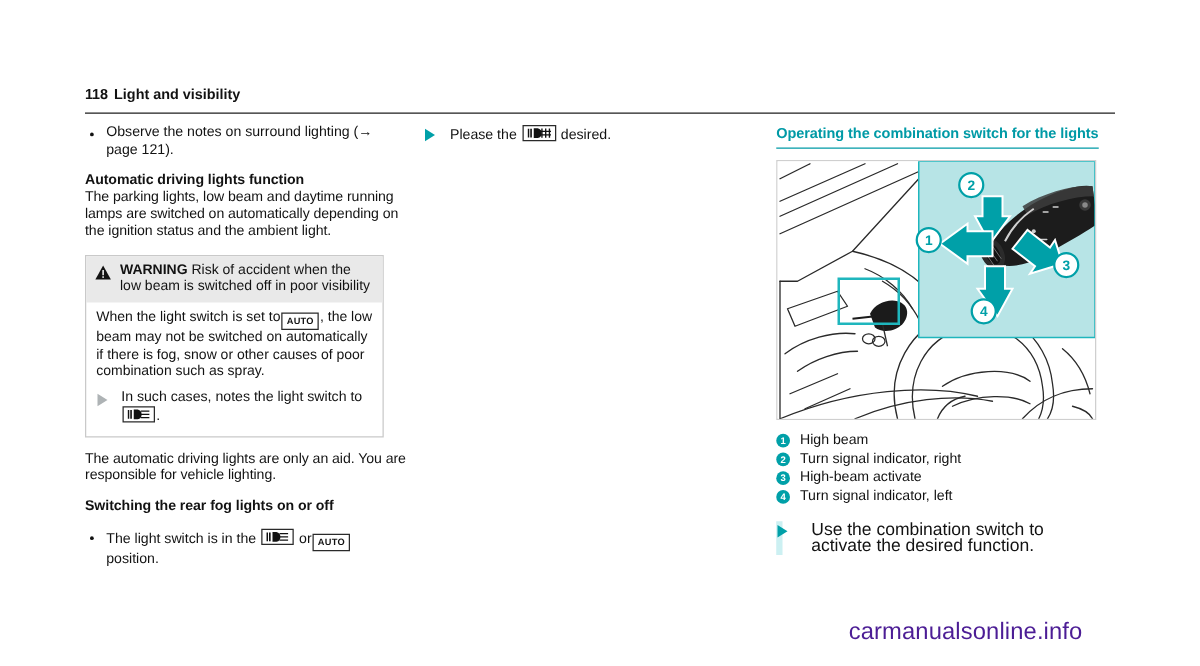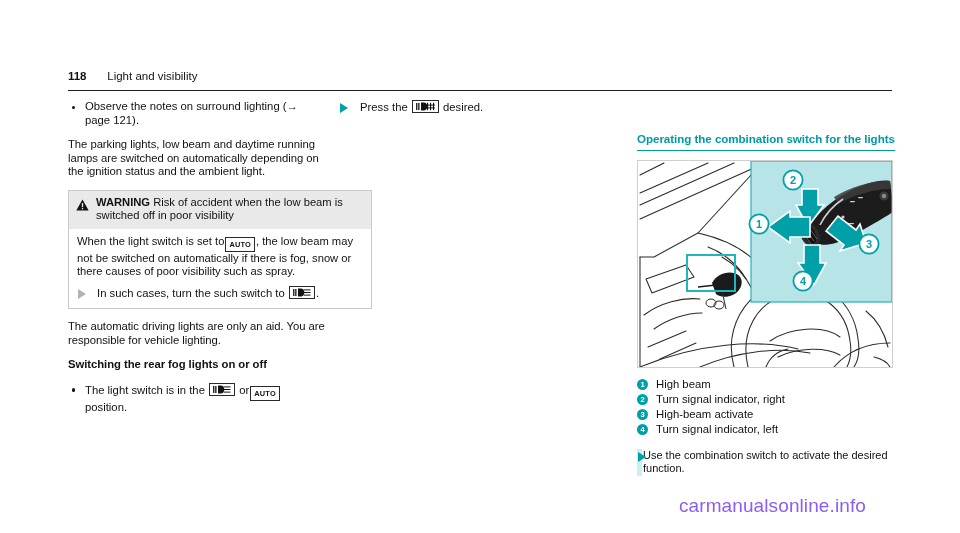--- a/index.html
+++ b/index.html
@@ -19,40 +19,40 @@
   
   #page-header {
     position: absolute;
     left: 68px;
     top: 70px;
     width: 824px;
     height: 20px;
     border-bottom: 1.4px solid #1f1f1f;
     display: flex;
     align-items: flex-start;
-    gap: 21px;
+    gap: 5px;
     font-size: 11.5px;
   }
   #page-header .pg-num {
     font-weight: bold;
     letter-spacing: -0.1px;
   }
   #page-header .pg-title {
-    font-weight: normal;
+    font-weight: bold;
     text-align: center;
   }
 
   
   .col {
     position: absolute;
     top: 100px;
   }
   #col-left  { left: 68px;  width: 258px; }
   #col-mid   { left: 339px; width: 258px; }
-  #col-right { left: 637px; width: 258px; margin-top: 32px; }
+  #col-right { left: 621px; width: 258px; }
 
   p, h3, ul { margin: 0; }
 
   .body-text {
     font-size: 11.3px;
     line-height: 13.6px;
     letter-spacing: -0.05px;
   }
   .sec-head {
     font-size: 11.3px;
@@ -119,21 +119,21 @@
     letter-spacing: 0.2px;
     padding: 2.5px 3px 2.5px 3px;
     text-align: right;
   }
   .keybox svg { display: block; }
 
   
   #warning-box {
     border: 1px solid #c9c9c9;
     background: #ffffff;
-    width: 304px;
+    width: 239px;
     box-sizing: border-box;
   }
   #warning-head {
     background: #e9e9e9;
     display: flex;
     align-items: flex-start;
     padding: 5px 8px 6px 7px;
     gap: 7px;
   }
   #warning-head .warn-tri { flex: 0 0 auto; margin-top: 1px; }
@@ -192,22 +192,22 @@
     color: #ffffff;
     font-size: 7.6px;
     font-weight: bold;
     line-height: 11px;
     text-align: center;
     margin-top: 2px;
   }
   #final-step {
     margin-top: 12px;
     position: relative;
-    padding-left: 6px;
-    font-size: 11px;
+    padding-left: 28px;
+    font-size: 14px;
     line-height: 13.6px;
   }
   #final-step .bar {
     position: absolute;
     left: 0;
     top: 0;
     bottom: 0;
     width: 5px;
     background: #ccf0f2;
   }
@@ -221,63 +221,64 @@
     border-top: 5px solid transparent;
     border-bottom: 5px solid transparent;
   }
 
   
   #watermark {
     position: absolute;
     left: 679px;
     top: 495px;
     font-size: 19px;
-    color: #8b5cf6;
+    color: #4c1d95;
     letter-spacing: 0.1px;
     white-space: nowrap;
   }
 </style>
 </head>
 <body>
 
 <div id="page-header">
   <span class="pg-num">118</span>
   <span class="pg-title">Light and visibility</span>
 </div>
 
 <div class="col" id="col-left">
 
   <ul class="dot-list">
     <li>Observe the notes on surround lighting (→ page 121).</li>
   </ul>
 
   <div class="gap-m"></div>
 
+  <h3 class="sec-head">Automatic driving lights function</h3>
   <p class="body-text">The parking lights, low beam and daytime running lamps are switched on automatically depending on the ignition status and the ambient light.</p>
 
   <div class="gap-m"></div>
 
   <div id="warning-box">
     <div id="warning-head">
       <span class="warn-tri">
         <svg width="13" height="12" viewBox="0 0 13 12">
           <path d="M6.5 0.4 L12.7 11.6 L0.3 11.6 Z" fill="#121212"></path>
           <rect x="5.85" y="4.0" width="1.3" height="4.2" fill="#e9e9e9"></rect>
           <rect x="5.85" y="9.0" width="1.3" height="1.3" fill="#e9e9e9"></rect>
         </svg>
       </span>
       <span class="warn-text"><b>WARNING</b> <span>Risk of accident when the low beam is switched off in poor visibility</span></span>
     </div>
 
     <div id="warning-body">
-      <span>When the light switch is set to</span><span class="keybox auto">AUTO</span><span>, the low beam may not be switched on automatically if there is fog, snow or there causes of poor visibility such as spray.</span>
+      <span>When the light switch is set to</span><span class="keybox auto">AUTO</span><span>, the low beam may not be switched on automatically if there is fog, snow or other causes of poor combination such as spray.</span>
 
       <div class="step muted">
         <span class="tri"></span>
-        <span>In such cases, turn the such switch to</span>
+        <span>In such cases, notes the light switch to</span>
         <span class="keybox">
           <svg width="18" height="9" viewBox="0 0 18 9">
             <path d="M5 0.6 h3.2 a4 4 0 0 1 0 7.8 H5 Z" fill="#121212"></path>
             <rect x="2.2" y="1.0" width="1.3" height="7" fill="#121212"></rect>
             <rect x="0.1" y="1.0" width="1.3" height="7" fill="#121212"></rect>
             <rect x="10.6" y="1.4" width="6.9" height="1.0" fill="#121212"></rect>
             <rect x="10.6" y="4.0" width="6.9" height="1.0" fill="#121212"></rect>
             <rect x="10.6" y="6.6" width="6.9" height="1.0" fill="#121212"></rect>
           </svg>
         </span><span>.</span>
@@ -311,21 +312,21 @@
       <span>or</span><span class="keybox auto">AUTO</span>
       <span>position.</span>
     </li>
   </ul>
 </div>
 
 <div class="col" id="col-mid">
 
   <div class="step">
     <span class="tri"></span>
-    <span>Press the</span>
+    <span>Please the</span>
     <span class="keybox">
       <svg width="19" height="9" viewBox="0 0 19 9">
         <path d="M5 0.6 h3.2 a4 4 0 0 1 0 7.8 H5 Z" fill="#121212"></path>
         <rect x="2.2" y="1.0" width="1.3" height="7" fill="#121212"></rect>
         <rect x="0.1" y="1.0" width="1.3" height="7" fill="#121212"></rect>
         <rect x="11.0" y="0.8" width="1.1" height="7.4" fill="#121212"></rect>
         <rect x="14.0" y="0.8" width="1.1" height="7.4" fill="#121212"></rect>
         <rect x="17.0" y="0.8" width="1.1" height="7.4" fill="#121212"></rect>
         <rect x="10.3" y="2.6" width="8.5" height="1.0" fill="#121212"></rect>
         <rect x="10.3" y="5.4" width="8.5" height="1.0" fill="#121212"></rect>

